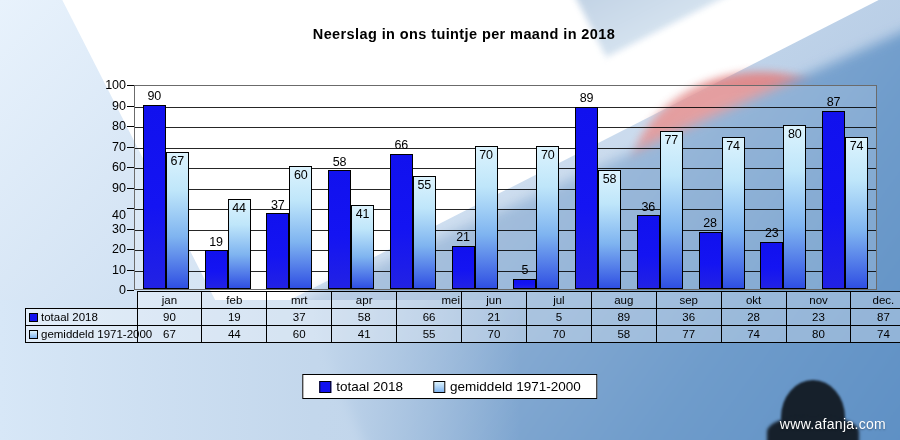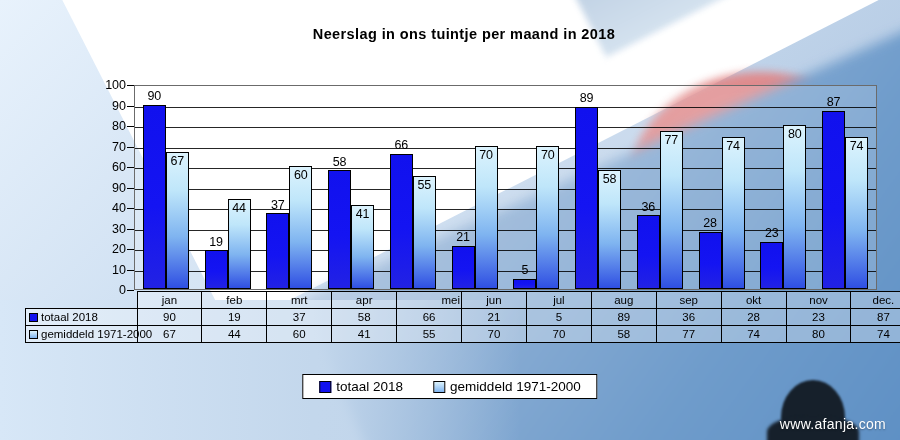--- a/index.html
+++ b/index.html
@@ -128,21 +128,21 @@
 
 <div id="yaxis">
     <div class="ytick" style="top: 205px;">0</div>
     <div class="ytickmark" style="top: 205px;"></div>
     <div class="ytick" style="top: 184.5px;">10</div>
     <div class="ytickmark" style="top: 184.5px;"></div>
     <div class="ytick" style="top: 164px;">20</div>
     <div class="ytickmark" style="top: 164px;"></div>
     <div class="ytick" style="top: 143.5px;">30</div>
     <div class="ytickmark" style="top: 143.5px;"></div>
-    <div class="ytick" style="top: 123px;">40</div>
+    <div class="ytick" style="top: 130px;">40</div>
     <div class="ytickmark" style="top: 123px;"></div>
     <div class="ytick" style="top: 102.5px;">90</div>
     <div class="ytickmark" style="top: 102.5px;"></div>
     <div class="ytick" style="top: 82px;">60</div>
     <div class="ytickmark" style="top: 82px;"></div>
     <div class="ytick" style="top: 61.5px;">70</div>
     <div class="ytickmark" style="top: 61.5px;"></div>
     <div class="ytick" style="top: 41px;">80</div>
     <div class="ytickmark" style="top: 41px;"></div>
     <div class="ytick" style="top: 20.5px;">90</div>

